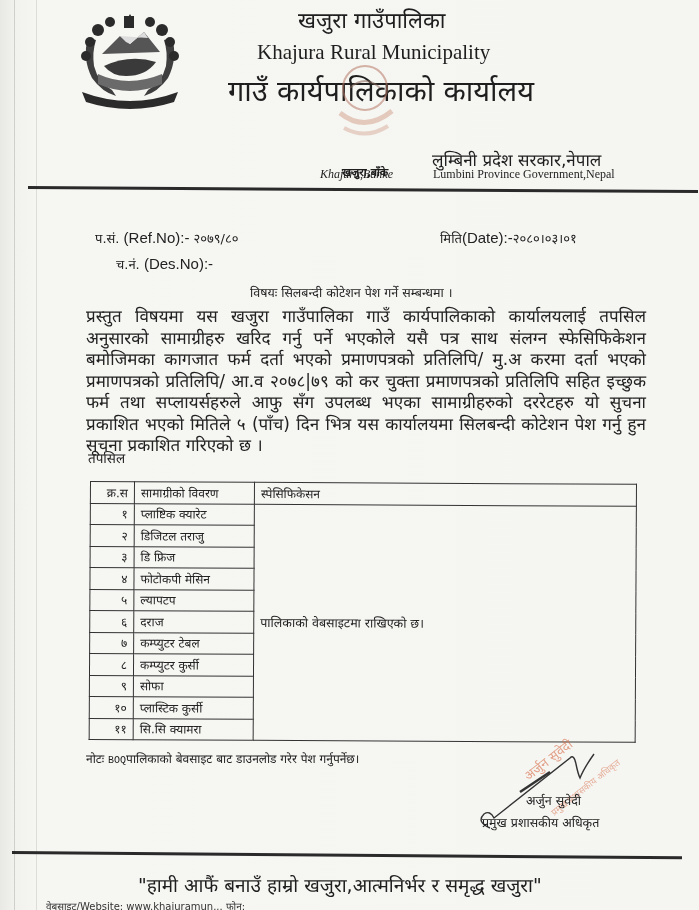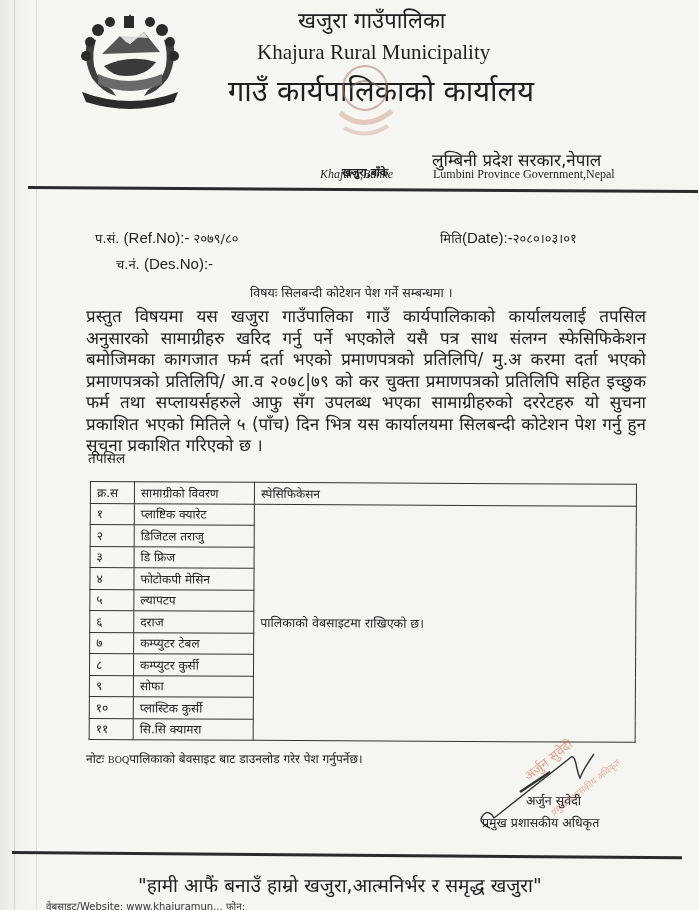--- a/index.html
+++ b/index.html
@@ -56,26 +56,26 @@
   .tapsil { position: absolute; left: 88px; top: 449px; font-size: 13.5px; }
 
   table.items {
     position: absolute; left: 90px; top: 481px; width: 547px;
     border-collapse: collapse; transform: rotate(0.3deg); transform-origin: left top;
   }
   table.items td, table.items th {
     border: 1px solid #333; font-size: 12px; font-weight: normal;
     padding: 0 6px; height: 21.5px; text-align: left; white-space: nowrap; color: #222;
   }
-  table.items .c1 { width: 44px; }
+  table.items .c1 { width: 44px; text-align: right; }
   table.items .c2 { width: 120px; }
   table.items .spec { vertical-align: middle; font-size: 12.5px; }
 
   .note { position: absolute; left: 86px; top: 750px; font-size: 12px; white-space: nowrap; }
-  .note .boq { font-family: Liberation Serif, serif; font-size: 10px; }
+  .note .boq { font-family: Liberation Mono, monospace; font-size: 10px; }
 
   .signature { position: absolute; left: 460px; top: 752px; width: 200px; height: 80px; }
   .sig-name { position: absolute; left: 526px; top: 792px; font-size: 12.5px; white-space: nowrap; }
   .sig-title { position: absolute; left: 482px; top: 814px; font-size: 12.5px; white-space: nowrap; }
   .sig-stamp {
     position: absolute; left: 520px; top: 770px; color: #d9734f; opacity: 0.65;
     font-size: 13px; transform: rotate(-38deg); white-space: nowrap; transform-origin: left top;
   }
   .sig-stamp2 {
     position: absolute; left: 548px; top: 808px; color: #d9734f; opacity: 0.55;

